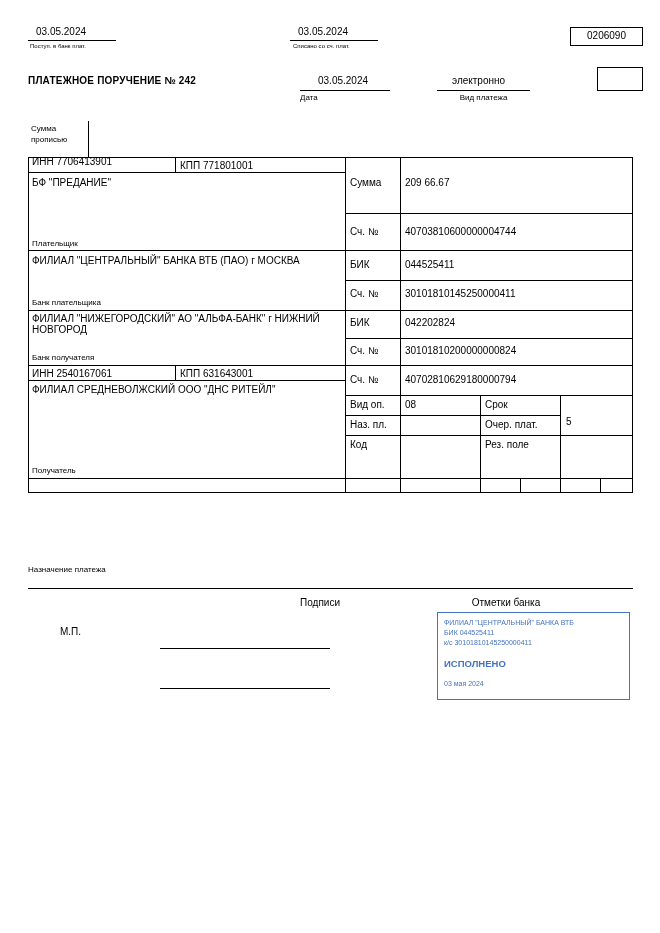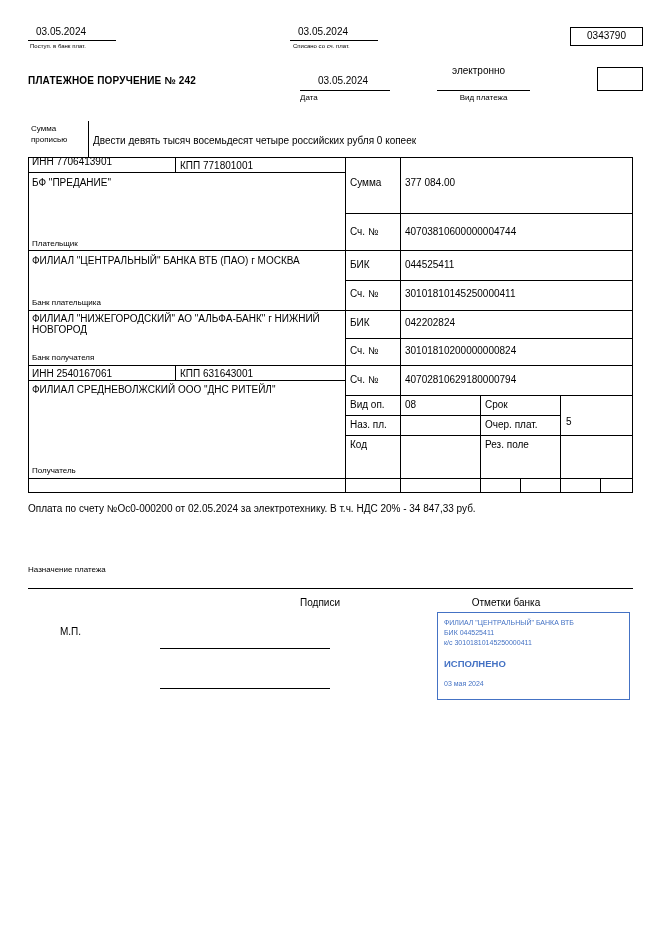--- a/index.html
+++ b/index.html
@@ -23,44 +23,43 @@
 </head>
 <body>
 
 <div id="page">
 
   <div class="abs t9" style="left:36px;top:26px">03.05.2024</div>
   <div class="abs t6" style="left:30px;top:43px">Поступ. в банк плат.</div>
   <div class="abs t9" style="left:298px;top:26px">03.05.2024</div>
   <div class="abs t6" style="left:293px;top:43px">Списано со сч. плат.</div>
   <div class="box t9" style="left:570px;top:27px;width:71px;height:17px;text-align:center;line-height:16px">
-    <span>0343790</span>
+    <span>0206090</span>
   </div>
 
   <div class="abs title" style="left:28px;top:75px">
     <span>ПЛАТЕЖНОЕ ПОРУЧЕНИЕ №</span>
     <span>242</span>
   </div>
   <div class="abs t9" style="left:318px;top:75px">03.05.2024</div>
   <div class="abs t8" style="left:300px;top:93px;width:90px;">Дата</div>
-  <div class="abs t9" style="left:452px;top:65px">электронно</div>
+  <div class="abs t9" style="left:452px;top:75px">электронно</div>
   <div class="abs t8" style="left:437px;top:93px;width:93px;text-align:center">Вид платежа</div>
   <div class="box" style="left:597px;top:67px;width:44px;height:22px"></div>
 
   <div class="abs t8" style="left:31px;top:124px">Сумма</div>
   <div class="abs t8" style="left:31px;top:135px">прописью</div>
-  <div class="abs t9" style="left:93px;top:135px">Двести девять тысяч восемьдесят четыре российских рубля 0 копеек</div>
 
   <div class="abs t9" style="left:32px;top:156px">ИНН 7706413901</div>
   <div class="abs t9" style="left:180px;top:160px">КПП 771801001</div>
   <div class="abs t9" style="left:32px;top:177px">БФ "ПРЕДАНИЕ"</div>
   <div class="abs t8" style="left:32px;top:239px">Плательщик</div>
 
   <div class="abs t9" style="left:350px;top:177px">Сумма</div>
-  <div class="abs t9" style="left:405px;top:177px">377 084.00</div>
+  <div class="abs t9" style="left:405px;top:177px">209 66.67</div>
   <div class="abs t9" style="left:350px;top:226px">Сч. №</div>
   <div class="abs t9" style="left:405px;top:226px">40703810600000004744</div>
 
   <div class="abs t9" style="left:32px;top:255px">ФИЛИАЛ "ЦЕНТРАЛЬНЫЙ" БАНКА ВТБ (ПАО) г МОСКВА</div>
   <div class="abs t8" style="left:32px;top:298px">Банк плательщика</div>
   <div class="abs t9" style="left:350px;top:259px">БИК</div>
   <div class="abs t9" style="left:405px;top:259px">044525411</div>
   <div class="abs t9" style="left:350px;top:288px">Сч. №</div>
   <div class="abs t9" style="left:405px;top:288px">30101810145250000411</div>
 
@@ -80,21 +79,20 @@
 
   <div class="abs t9" style="left:350px;top:399px">Вид оп.</div>
   <div class="abs t9" style="left:405px;top:399px">08</div>
   <div class="abs t9" style="left:485px;top:399px">Срок</div>
   <div class="abs t9" style="left:350px;top:419px">Наз. пл.</div>
   <div class="abs t9" style="left:485px;top:419px">Очер. плат.</div>
   <div class="abs t9" style="left:566px;top:416px">5</div>
   <div class="abs t9" style="left:350px;top:439px">Код</div>
   <div class="abs t9" style="left:485px;top:439px">Рез. поле</div>
 
-  <div class="abs t9" style="left:28px;top:503px">Оплата по счету №Ос0-000200 от 02.05.2024 за электротехнику. В т.ч. НДС 20% - 34 847,33 руб.</div>
   <div class="abs t8" style="left:28px;top:565px">Назначение платежа</div>
 
   <div class="abs t9" style="left:200px;top:597px;width:140px;text-align:right">Подписи</div>
   <div class="abs t9" style="left:436px;top:597px;width:140px;text-align:center">Отметки банка</div>
   <div class="abs t9" style="left:60px;top:626px">М.П.</div>
 
   <div class="stamp-box">
     <div class="st7">ФИЛИАЛ "ЦЕНТРАЛЬНЫЙ" БАНКА ВТБ</div>
     <div class="st7">БИК 044525411</div>
     <div class="st7">к/с 30101810145250000411</div>

